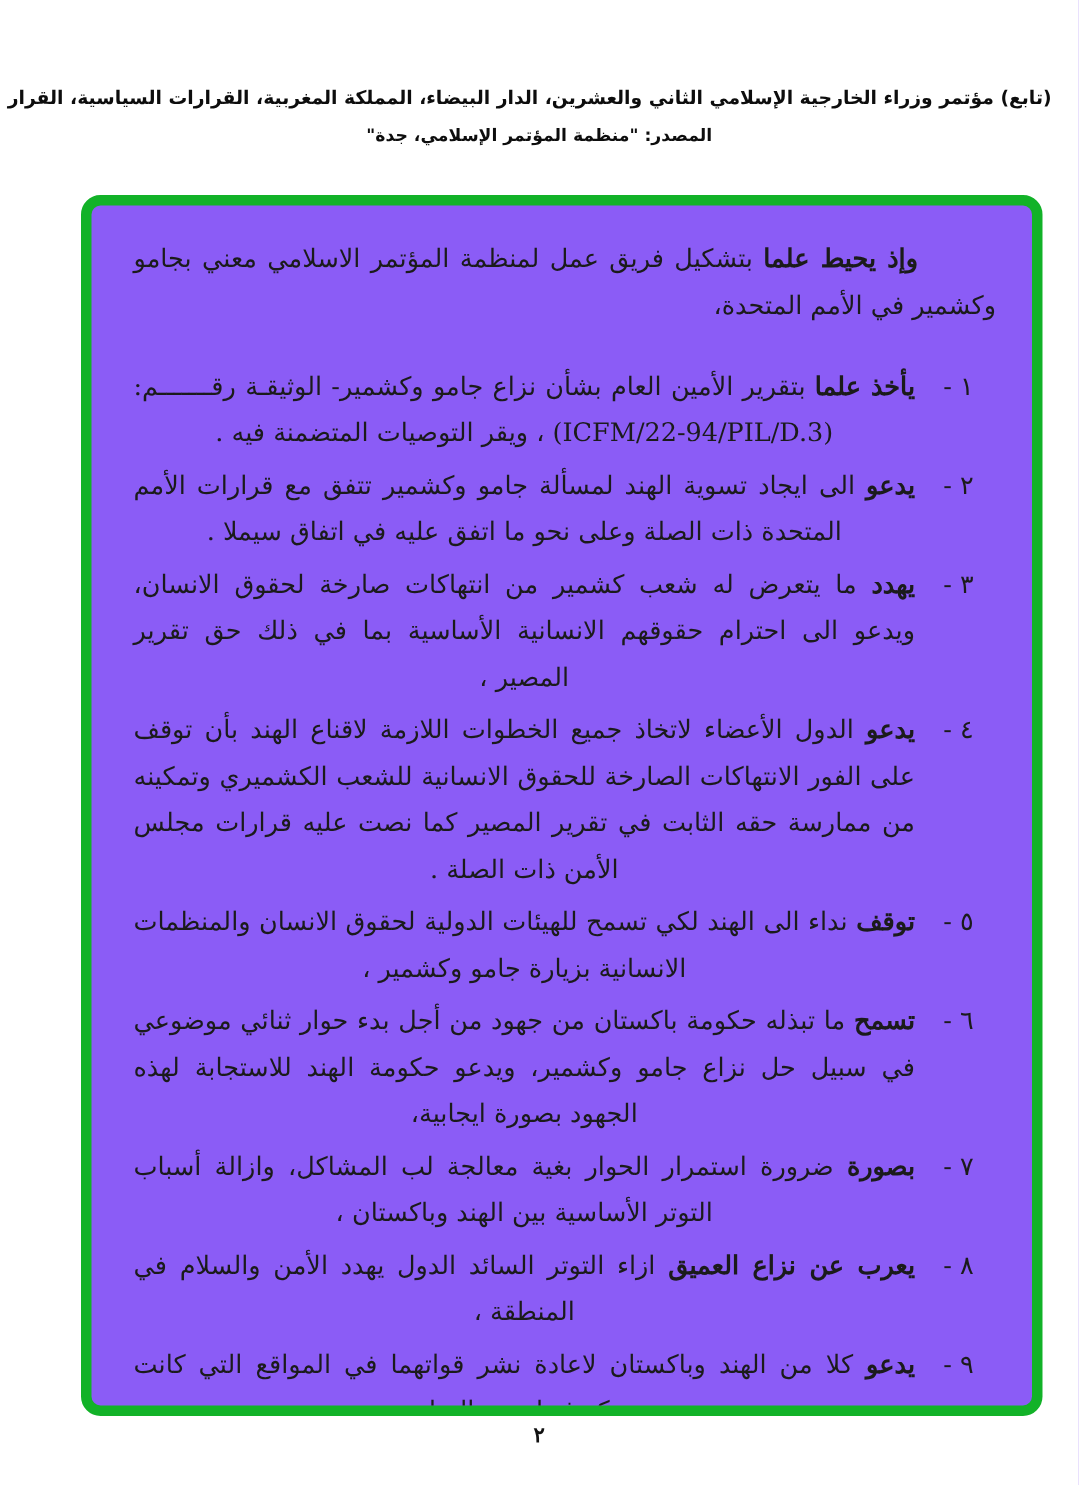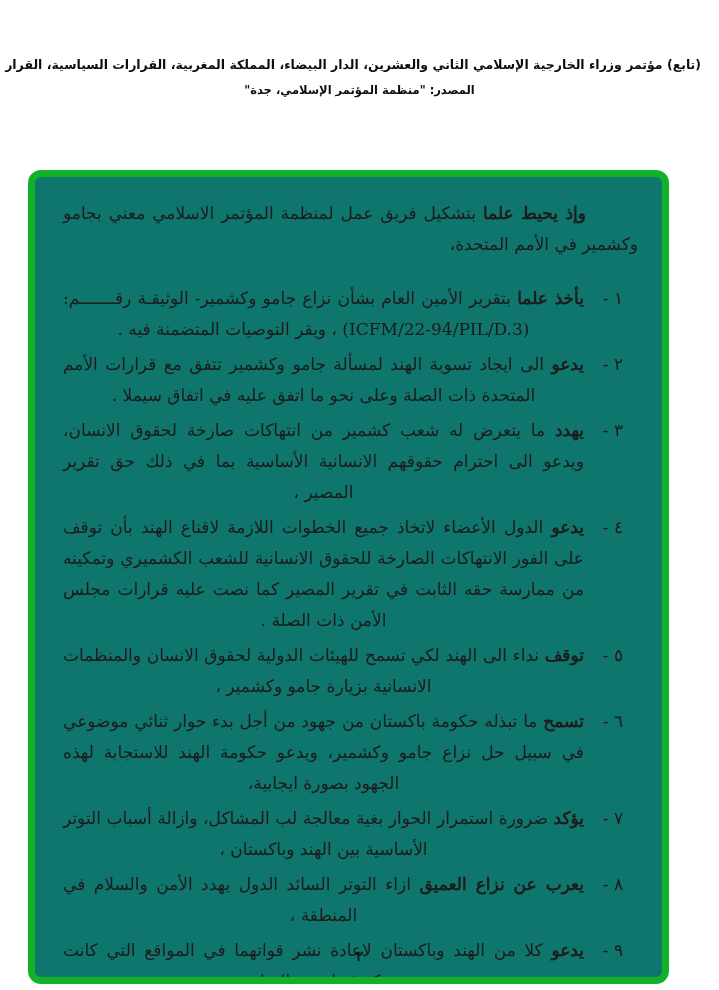--- a/index.html
+++ b/index.html
@@ -15,27 +15,26 @@
   .header{
     position:absolute;top:56px;right:18px;left:18px;
     direction:rtl;text-align:center;
     font-family:"DejaVu Sans", sans-serif;
     font-weight:bold;color:#0d0d0d;
   }
   .header .h1{font-size:12.5px;line-height:18px;white-space:nowrap;letter-spacing:0;}
   .header .h2{font-size:11.5px;line-height:16px;margin-top:8px;}
   
   .frame{
-    position:absolute;left:28px;top:130px;
+    position:absolute;left:54px;top:130px;
     width:627px;height:800px;
     border:7px solid #12b228;
     border-radius:13px;
     box-sizing:content-box;
-    background:#0f766e;
-    margin-top:40px;
+    background:#8b5cf6;
   }
   .content{
     position:absolute;inset:0;
     padding:21px 24px 0 28px;
     direction:rtl;
     font-size:17px;line-height:31px;
     text-align:justify;
     overflow:hidden;
   }
   .preamble{
@@ -100,21 +99,21 @@
 
   <div class="item">
     <span class="num">٥ -</span><span class="lead">توقف</span><span class="body"> نداء الى الهند لكي تسمح للهيئات الدولية لحقوق الانسان والمنظمات الانسانية بزيارة جامو وكشمير ،</span>
   </div>
 
   <div class="item">
     <span class="num">٦ -</span><span class="lead">تسمح</span><span class="body"> ما تبذله حكومة باكستان من جهود من أجل بدء حوار ثنائي موضوعي في سبيل حل نزاع جامو وكشمير، ويدعو حكومة الهند للاستجابة لهذه الجهود بصورة ايجابية،</span>
   </div>
 
   <div class="item">
-    <span class="num">٧ -</span><span class="lead">يؤكد</span><span class="body"> ضرورة استمرار الحوار بغية معالجة لب المشاكل، وازالة أسباب التوتر الأساسية بين الهند وباكستان ،</span>
+    <span class="num">٧ -</span><span class="lead">بصورة</span><span class="body"> ضرورة استمرار الحوار بغية معالجة لب المشاكل، وازالة أسباب التوتر الأساسية بين الهند وباكستان ،</span>
   </div>
 
   <div class="item">
     <span class="num">٨ -</span><span class="lead">يعرب عن نزاع العميق</span><span class="body"> ازاء التوتر السائد الدول يهدد الأمن والسلام في المنطقة ،</span>
   </div>
 
   <div class="item">
     <span class="num">٩ -</span><span class="lead">يدعو</span><span class="body"> كلا من الهند وباكستان لاعادة نشر قواتهما في المواقع التي كانت تتمركز فيها زمن السلم .</span>
   </div>
 

